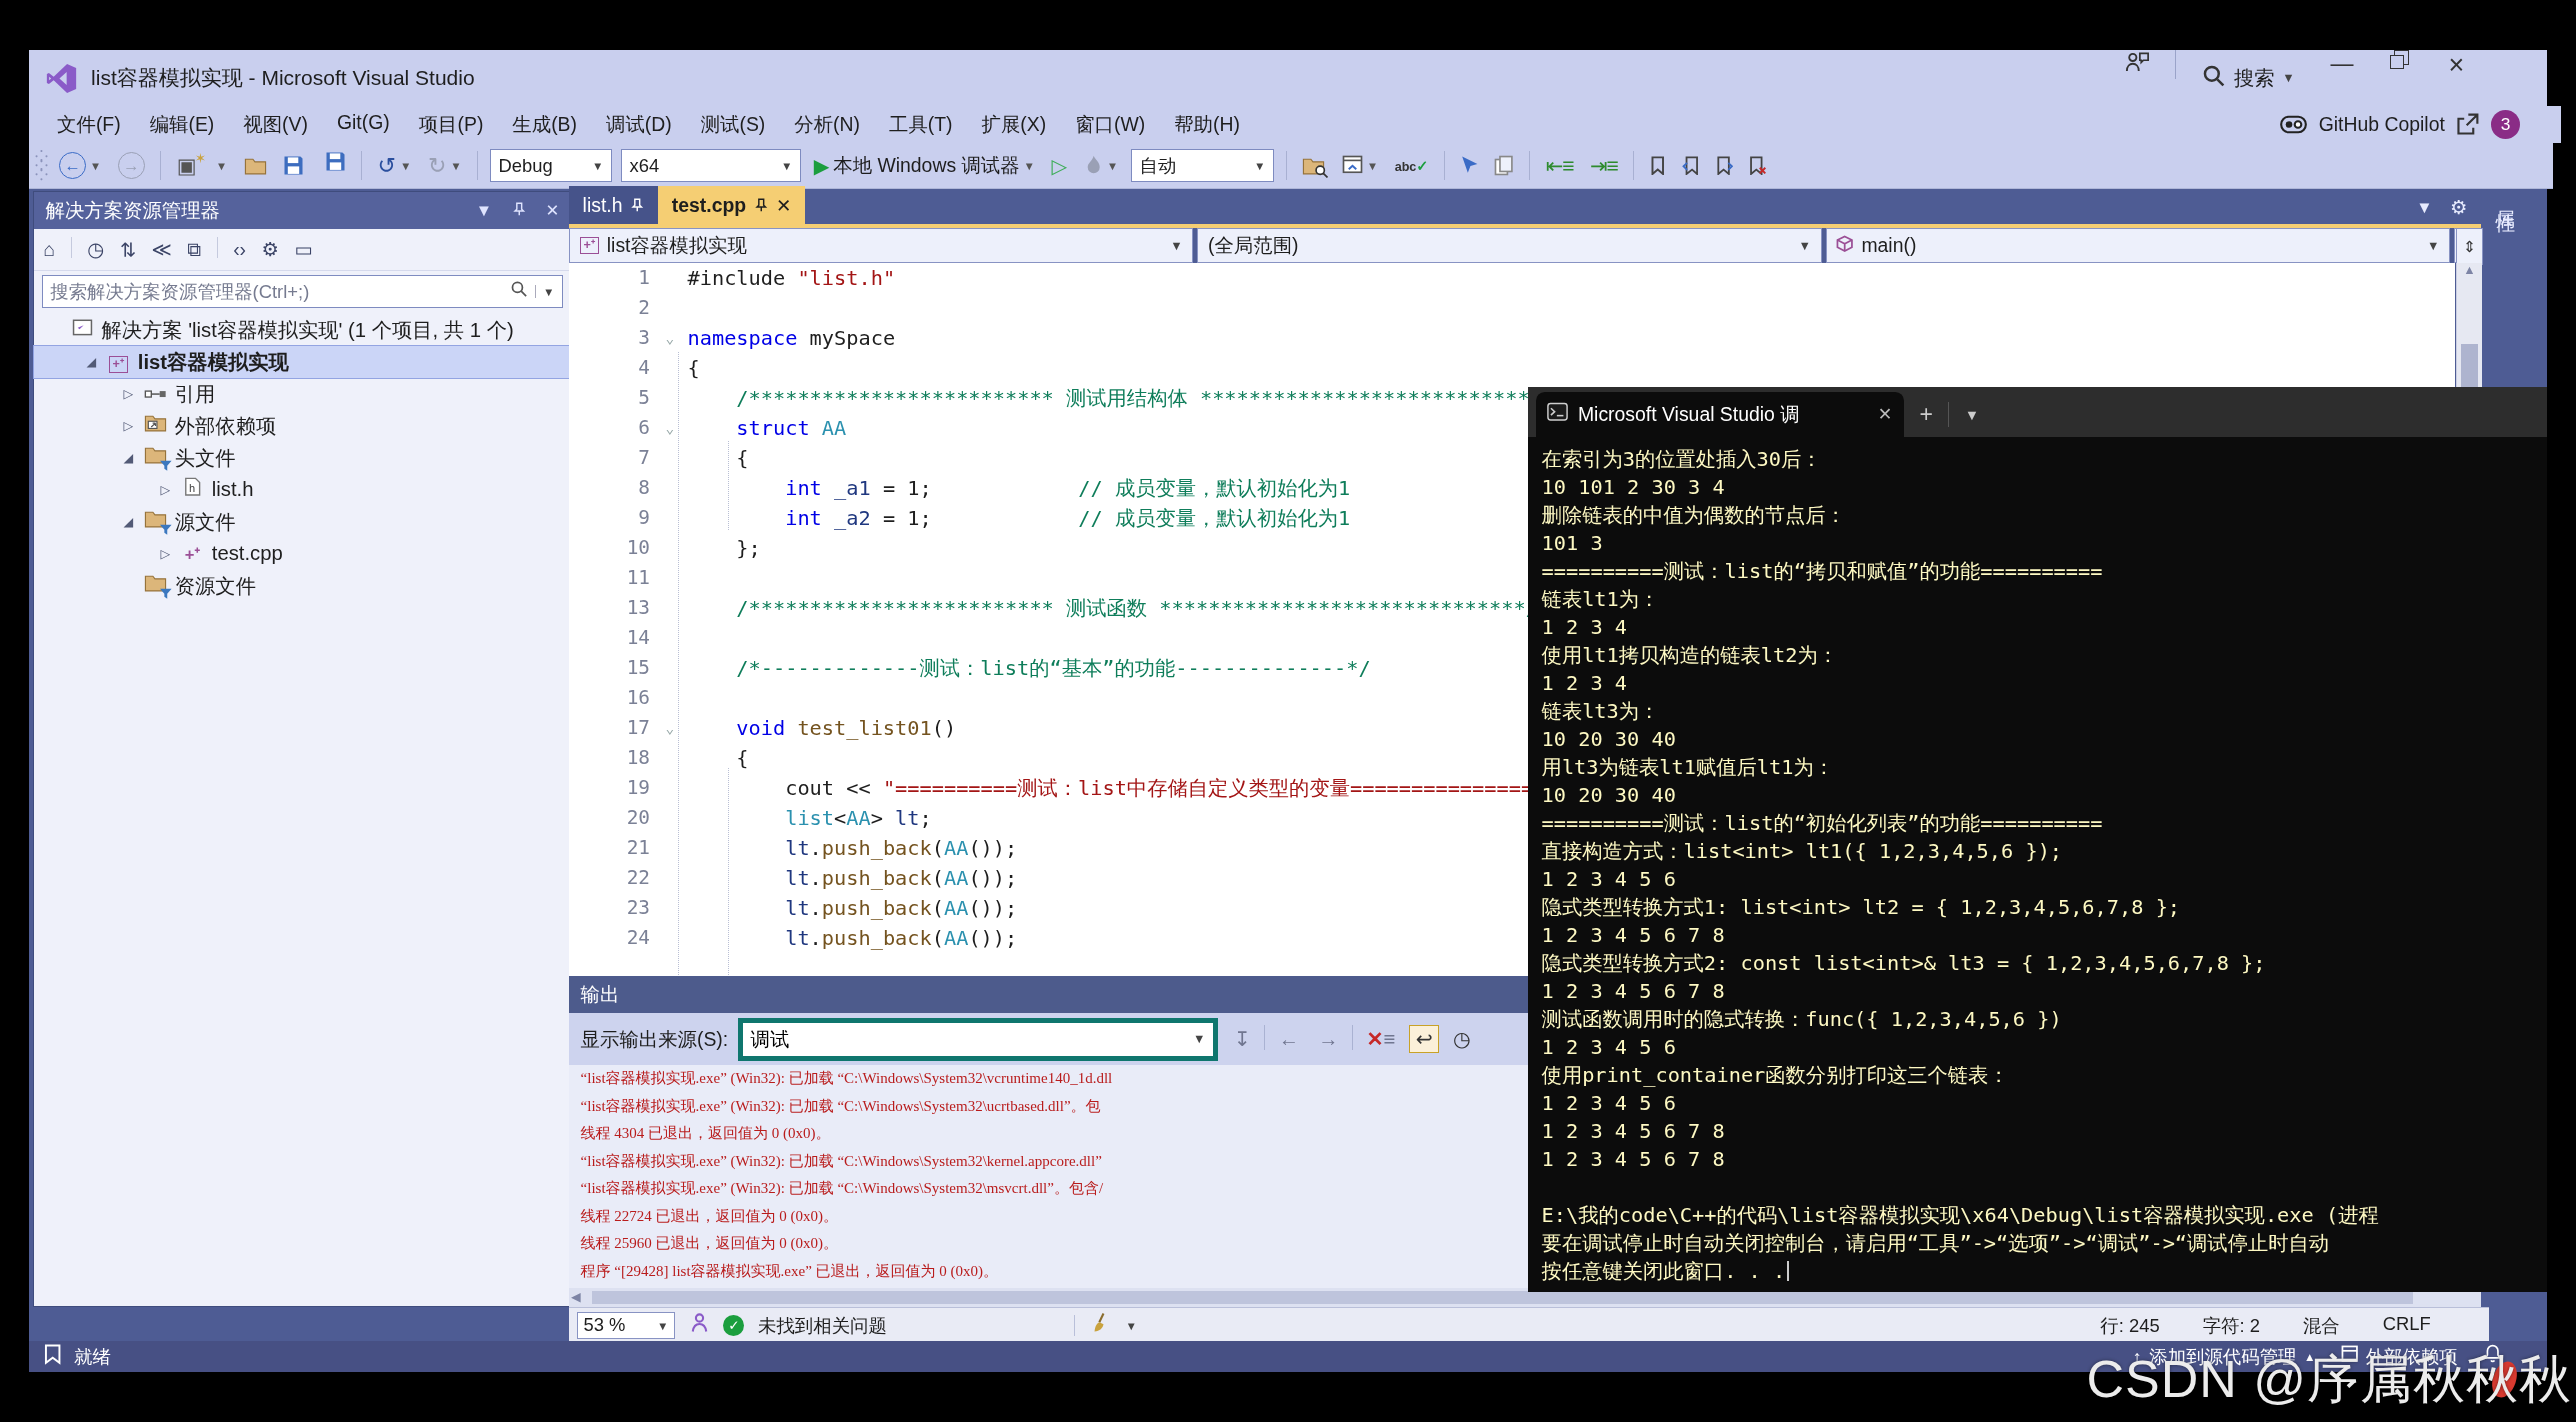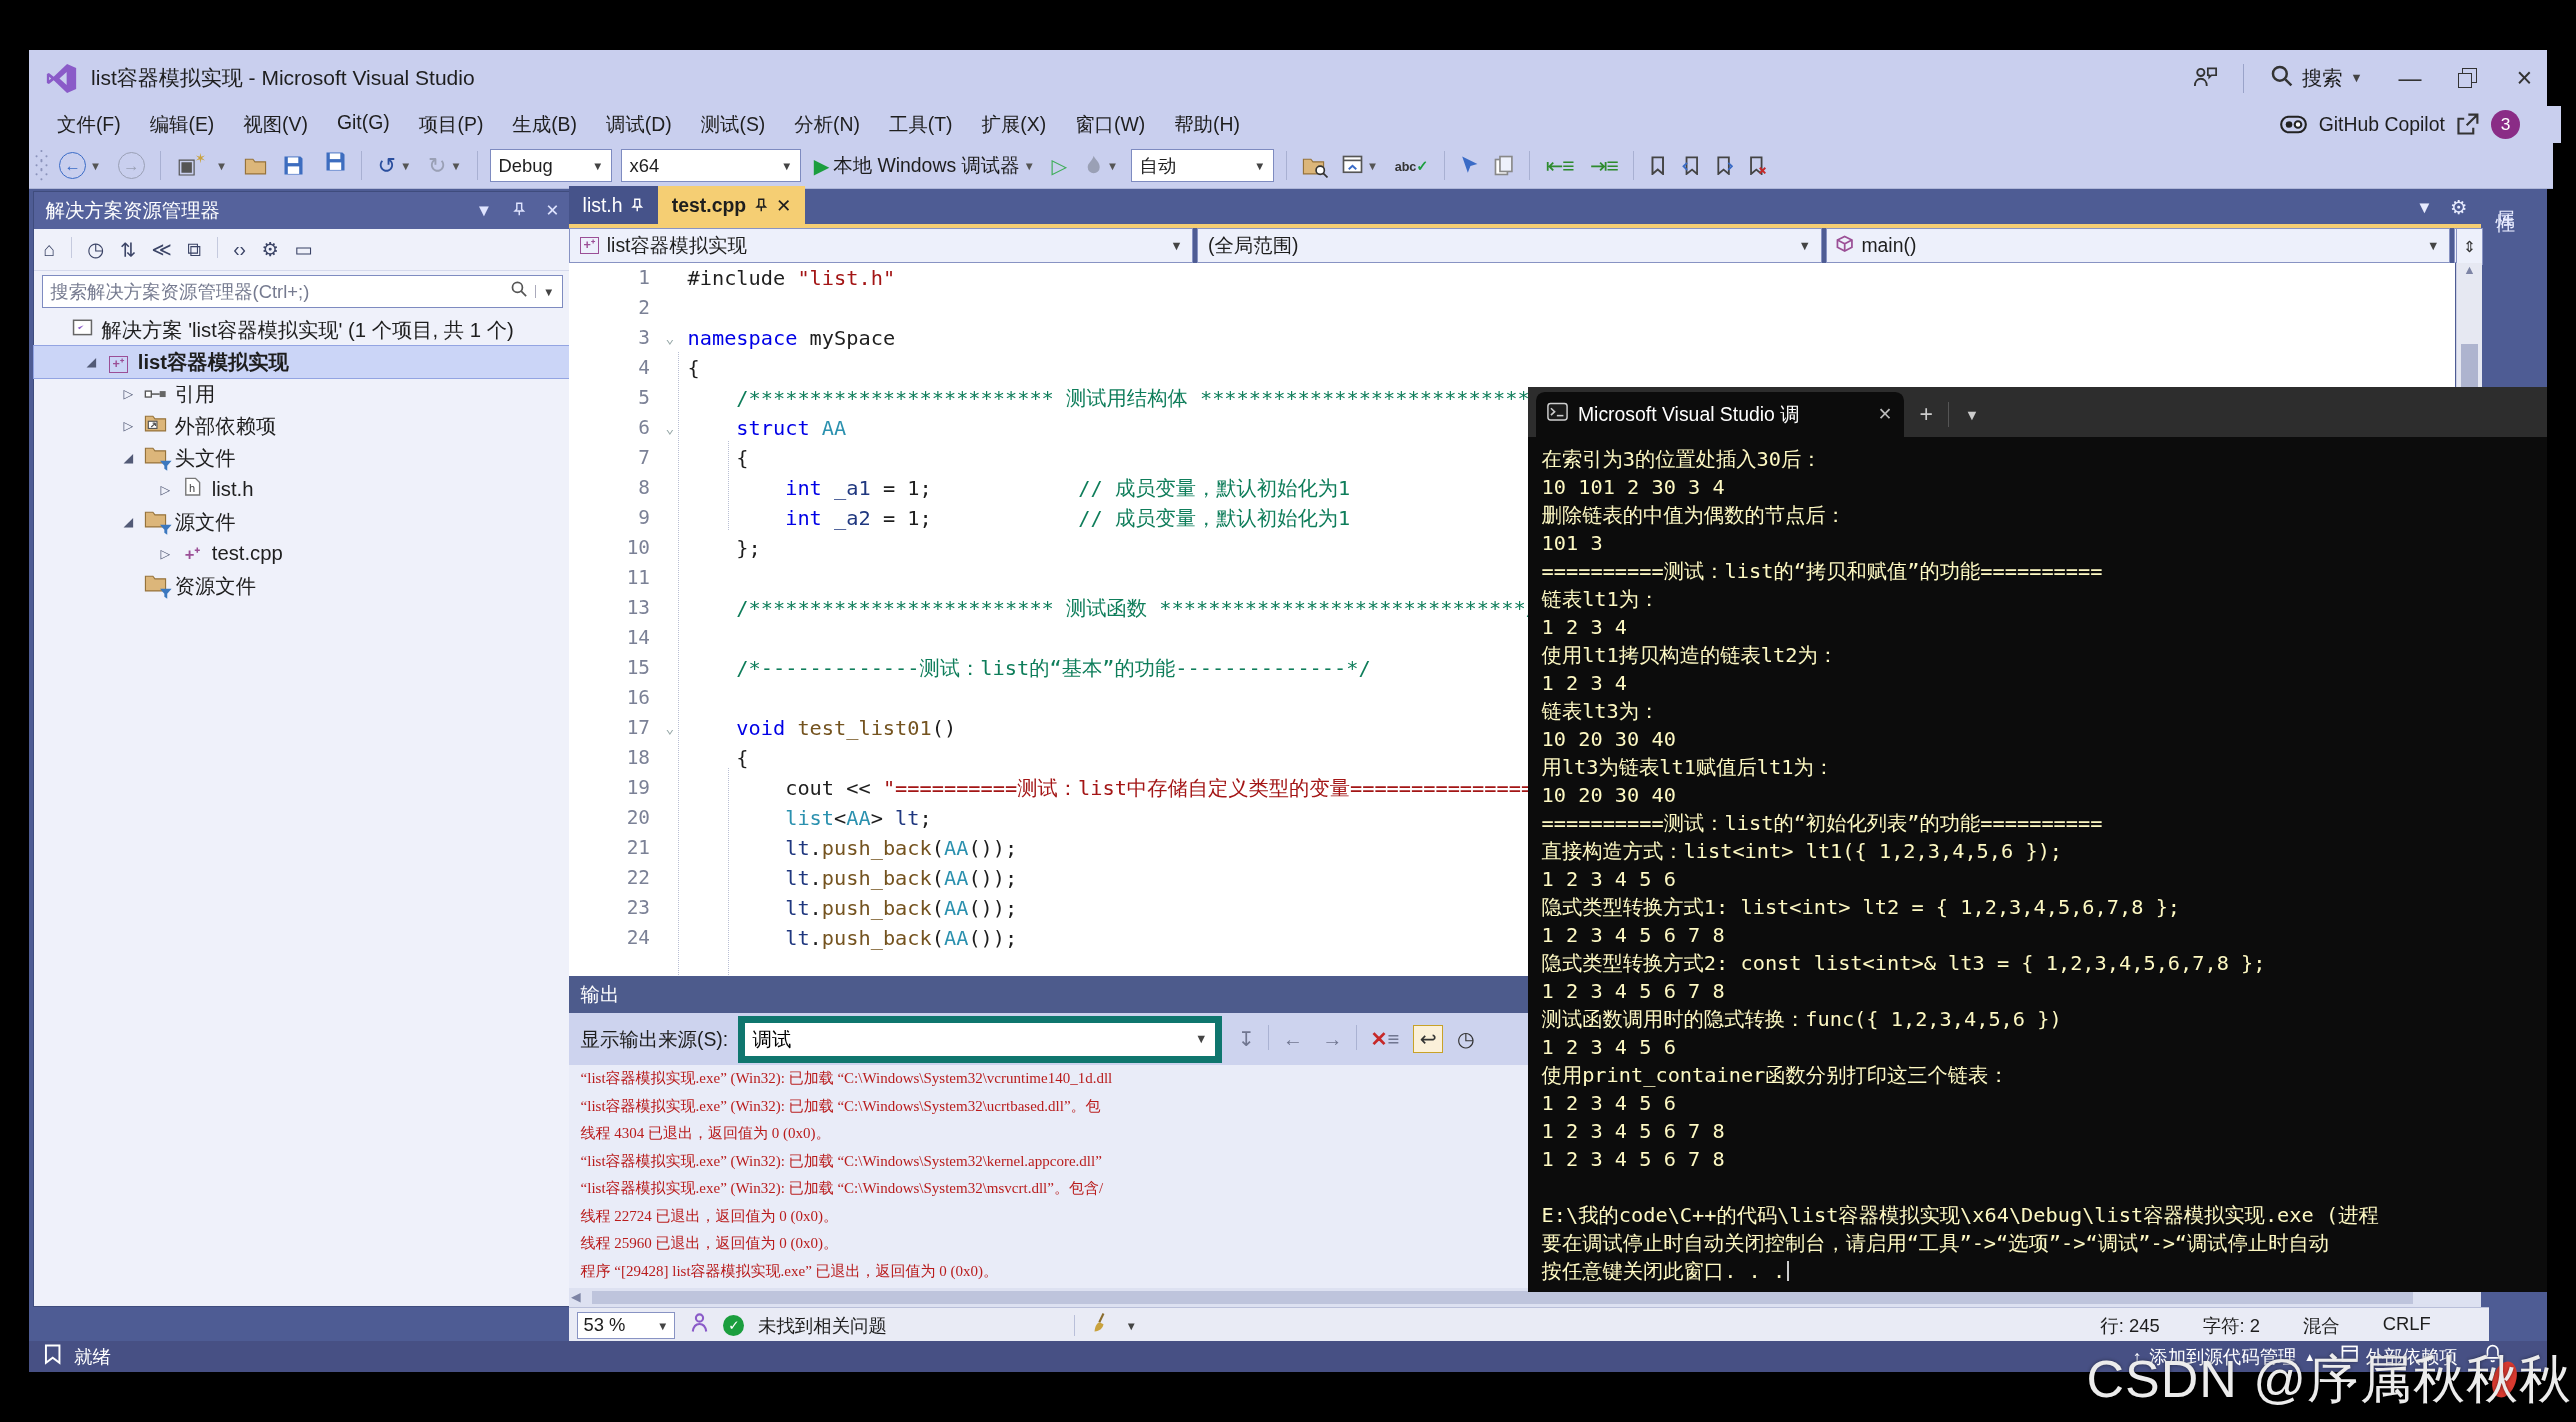--- a/index.html
+++ b/index.html
@@ -5,21 +5,21 @@
   html,body{margin:0;padding:0;background:#000;}
   #stage{position:relative;width:2576px;height:1423px;background:#000;overflow:hidden;
          font-family:"Liberation Sans",sans-serif;-webkit-font-smoothing:antialiased;}
   .abs{position:absolute;}
   
   #vs{left:29px;top:50px;width:2518px;height:1322px;background:#4E5C94;}
   
   #titlebar{left:0;top:0;width:2518px;height:56px;background:#C9CFEE;display:flex;align-items:center;}
   #vs-logo{width:33px;height:33px;margin-left:15.5px;}
   #win-title{margin-left:13.6px;font-size:21px;color:#1e1e1e;}
-  #tb-right{position:absolute;right:0;top:0;height:56px;display:flex;align-items:center;gap:25px;}
+  #tb-right{position:absolute;right:0;top:0;height:56px;display:flex;gap:25px;padding-right:68px;}
   .tb-sep{width:1px;height:29px;background:#9aa3c9;}
   .winbtn{font-size:23px;color:#333;width:45px;text-align:center;}
   .mag-ic svg,.fb-ic svg{width:25px;height:23px;}
   #search-cluster{display:flex;align-items:center;gap:7.7px;font-size:20.3px;color:#1e1e1e;}
   .restore-glyph{position:relative;width:19.4px;height:19.4px;display:inline-block;}
   .restore-glyph span{position:absolute;border:1.9px solid #333;width:12.6px;height:12.6px;}
   .restore-glyph .b{left:0;top:4.8px;background:#C9CFEE;}
   .restore-glyph .f{left:4.8px;top:0;}
   
   #menubar{left:0;top:56px;width:2518px;height:37px;background:#C9CFEE;display:flex;align-items:center;padding-left:13.6px;}
@@ -101,21 +101,21 @@
   #splitbox{left:2427px;top:178px;width:25px;height:35px;background:#EDF0FB;border:1px solid #8893C3;
             display:flex;align-items:center;justify-content:center;font-size:15.5px;color:#333;}
   
   #side-tab{left:2464px;top:145px;writing-mode:vertical-rl;color:#E8ECFF;font-size:19.4px;letter-spacing:2.9px;}
   
   #out-head{left:540px;top:926px;width:1912px;height:37px;background:#4D5B8C;color:#fff;display:flex;
             align-items:center;padding-left:11.6px;font-size:19.4px;}
   #out-tools{left:540px;top:963px;width:1912px;height:52px;background:#CDD3EE;display:flex;align-items:center;
              gap:9.7px;padding-left:11.6px;border-bottom:1px solid #b4bbdb;}
   #out-tools .lbl{font-size:19.4px;color:#1e1e1e;}
-  #out-combo{width:455px;height:33px;background:#fff;border:7px solid #0f766e;display:flex;align-items:center;
+  #out-combo{width:455px;height:33px;background:#fff;border:5px solid #0f766e;display:flex;align-items:center;
              justify-content:space-between;padding:0 7.7px;font-size:19.4px;}
   .o-ic{font-size:20.3px;color:#707690;padding:1.9px 5.8px;}
   .o-ic.wrap{background:#FBF0D9;border:1px solid #C8A227;color:#333;}
   .o-ic.clr .x{color:#C62828;font-weight:bold;}
   #out-body{left:540px;top:1015px;width:1912px;height:223px;background:#E9ECF8;overflow:hidden;
             font-family:"Liberation Serif",serif;}
   .out-line{height:27.5px;line-height:27.5px;font-size:15px;color:#b91c1c;white-space:pre;padding-left:11.6px;}
   #out-hscroll{left:540px;top:1238px;width:1912px;height:19.4px;background:#DDE1F1;}
   #out-hscroll .la{position:absolute;left:1.9px;top:1px;color:#7d84a5;font-size:12.6px;}
   #out-hthumb{position:absolute;left:23px;top:2.9px;width:1821px;height:13.6px;background:#BEC4DC;}

